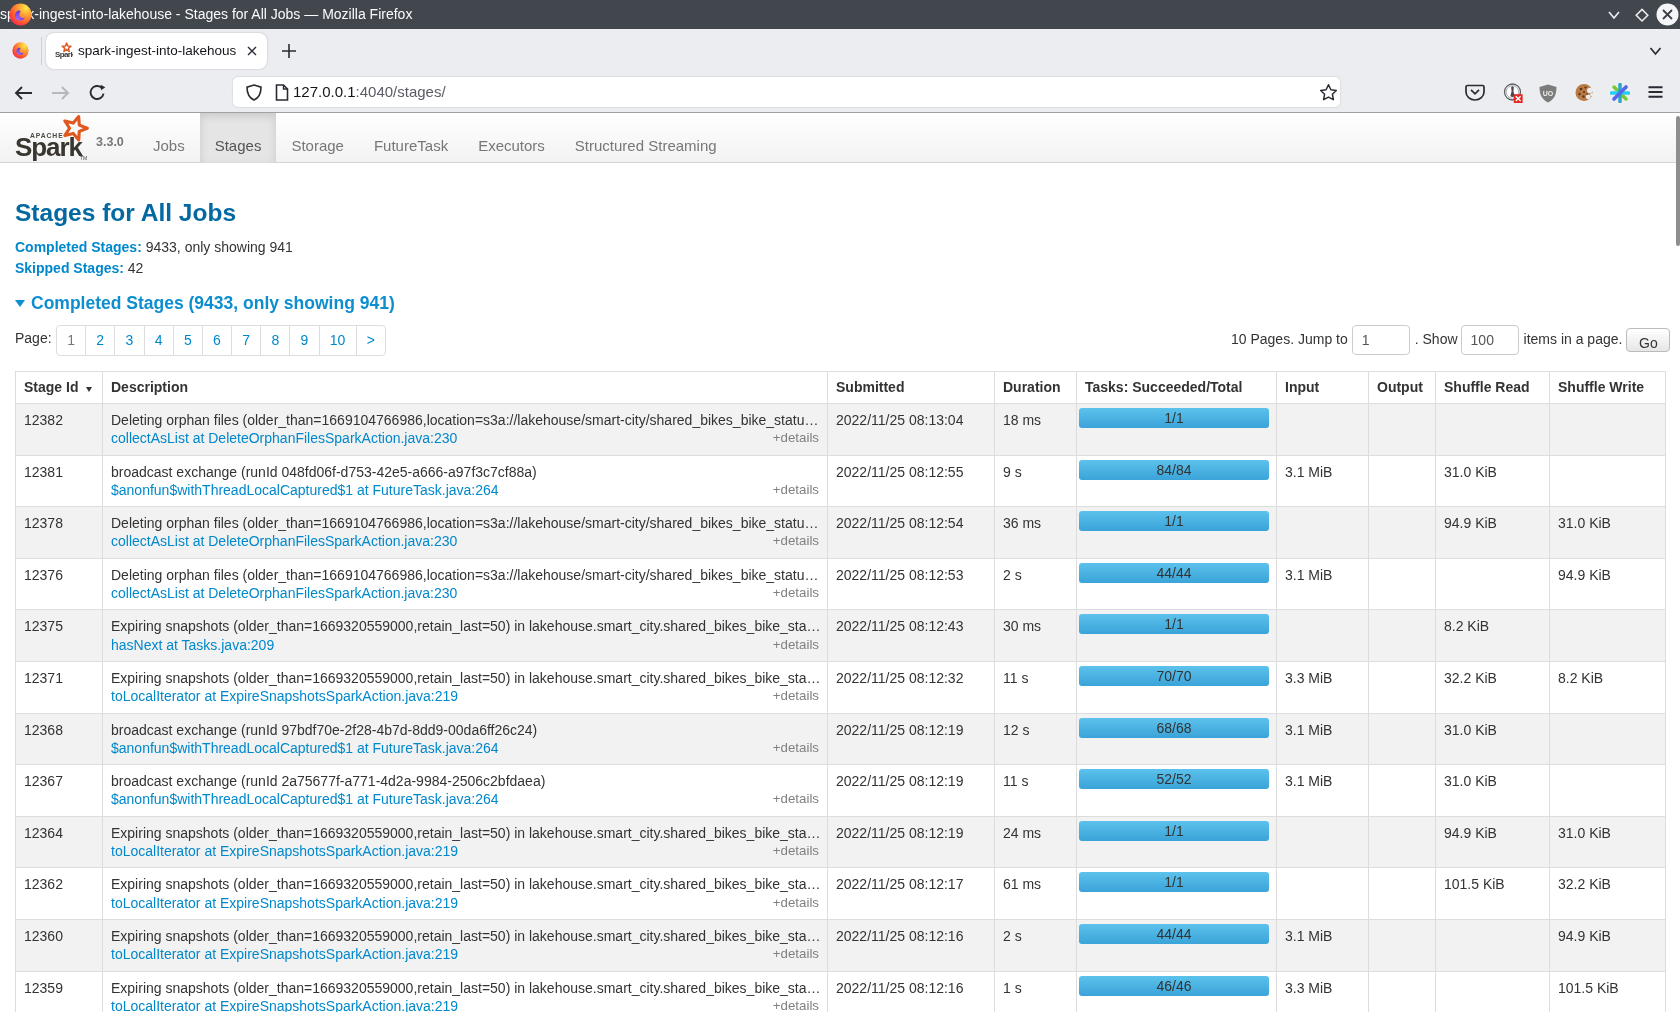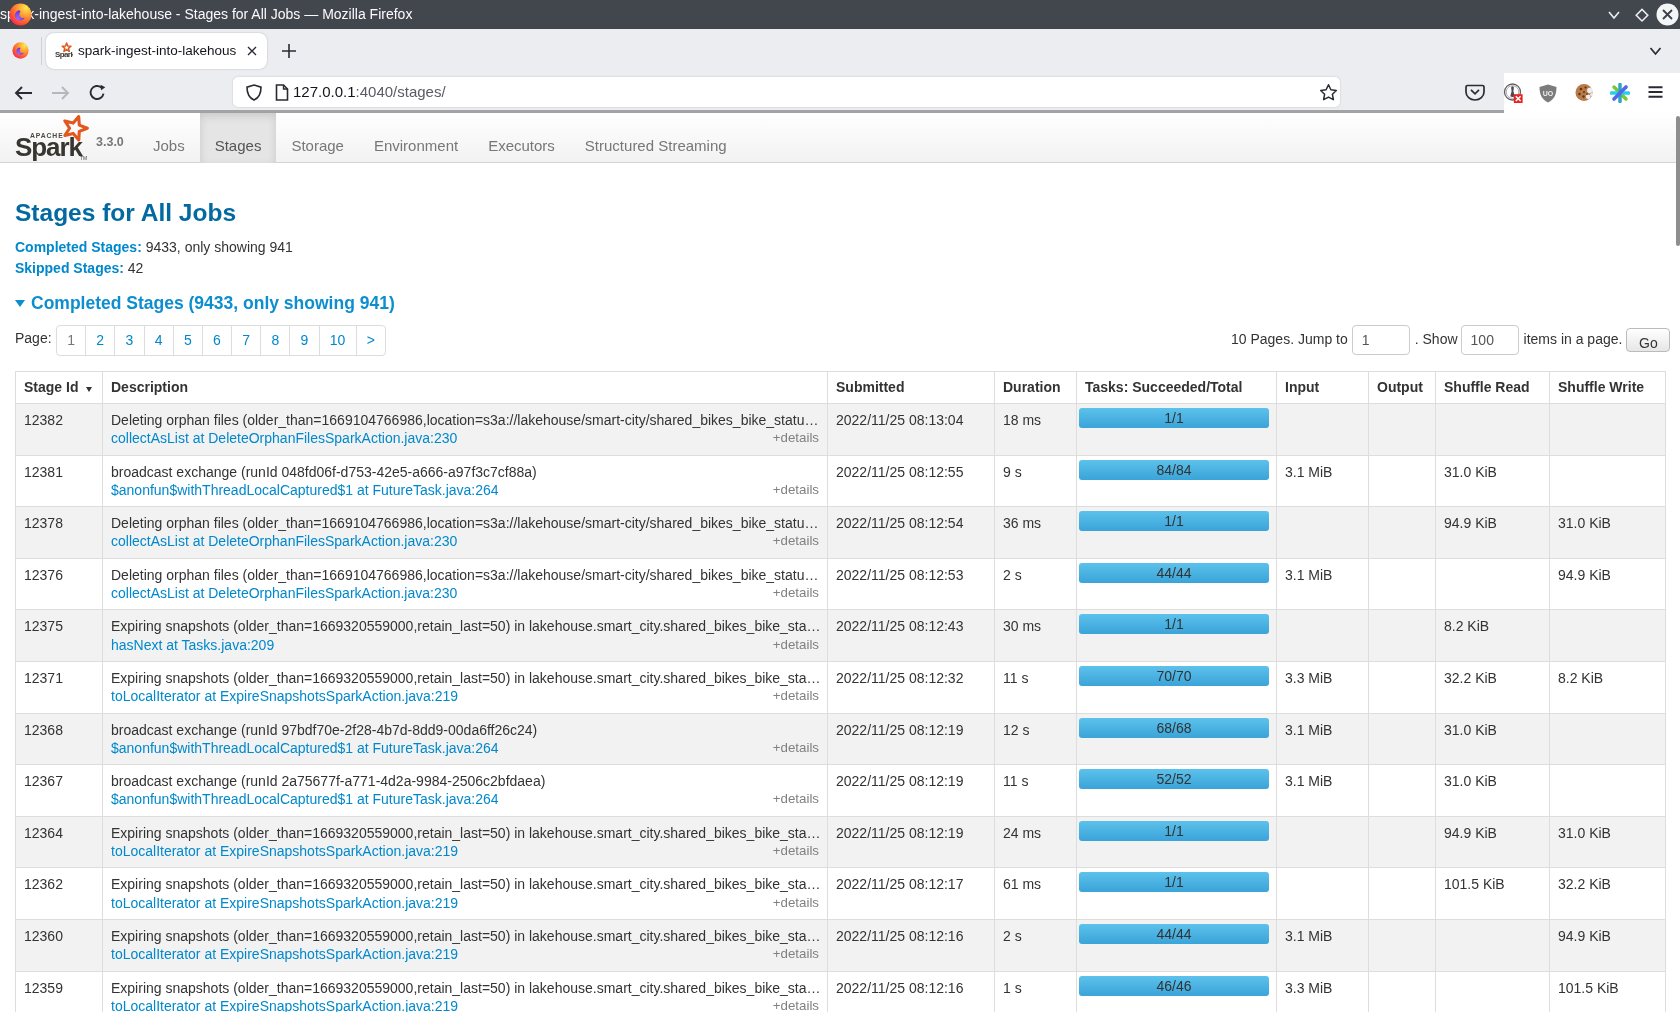--- a/index.html
+++ b/index.html
@@ -7,21 +7,21 @@
 .abs { position:absolute; }
 
 
 #titlebar { position:absolute; left:0; top:0; width:1680px; height:29px; background:#42474e; }
 #titlebar .title { position:absolute; left:0; right:0; top:0; height:42px; line-height:29px; color:#fbfbfe; font-size:14px; }
 #tabbar { position:absolute; left:0; top:29px; width:1680px; height:44px; background:#ebedf0; }
 #tabbar .vsep { position:absolute; left:41px; top:8px; width:1px; height:28px; background:#cfd0d4; }
 #tab { position:absolute; left:46px; top:4px; width:221px; height:36px; background:#fff; border-radius:8px; box-shadow:0 0 2px rgba(0,0,0,.25); }
 #tab .ttl { position:absolute; left:32px; top:0; width:174px; height:36px; line-height:36px; font-size:13.5px; color:#15141a; white-space:nowrap; overflow:hidden; }
 #tab .cls { position:absolute; right:8px; top:11px; width:14px; height:14px; }
-#toolbar { position:absolute; left:0; top:73px; width:1504px; height:40px; background:#ebedf0; border-bottom:3px solid #a3a3a3;text-align:center; }
+#toolbar { position:absolute; left:0; top:73px; width:1680px; height:40px; background:#ebedf0; border-bottom:1px solid #a3a3a3;text-align:center; }
 #urlbar { position:absolute; left:233px; top:4px; width:1107px; height:30px; background:#fff; border-radius:5px; box-shadow:0 0 2px rgba(0,0,0,.2); }
 #urlbar .u { position:absolute; left:60px; top:0; height:30px; line-height:30px; font-size:15px; color:#15141a; }
 #urlbar .u .g { color:#5b5b66; }
 
 
 #snav { position:absolute; left:0; top:113px; width:1680px; height:50px; background:linear-gradient(#ffffff,#f2f2f2); border-bottom:1px solid #d4d4d4; box-shadow:0 1px 3px rgba(0,0,0,.06); }
 #snav ul { position:absolute; left:138px; top:0; height:50px; list-style:none; }
 #snav li { float:left; height:50px; }
 #snav li a { display:block; height:50px; line-height:50px; padding:8px 15px; font-size:15px; color:#777; text-decoration:none; }
 #snav li.active a { background:#e5e5e5; color:#555; box-shadow:inset 0 3px 8px rgba(0,0,0,.125);text-align:right; }
@@ -223,21 +223,21 @@
     <li>
         <a>Jobs</a>
       </li>
     <li class="active">
         <a>Stages</a>
       </li>
     <li>
         <a>Storage</a>
       </li>
     <li>
-        <a>Environment</a>
+        <a>FutureTask</a>
       </li>
     <li>
         <a>Executors</a>
       </li>
     <li>
         <a>Structured Streaming</a>
       </li>
   </ul>
 </div>
 

